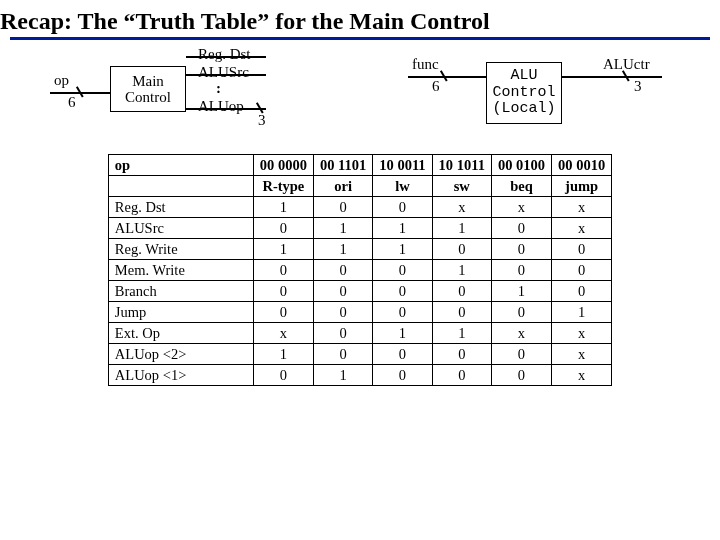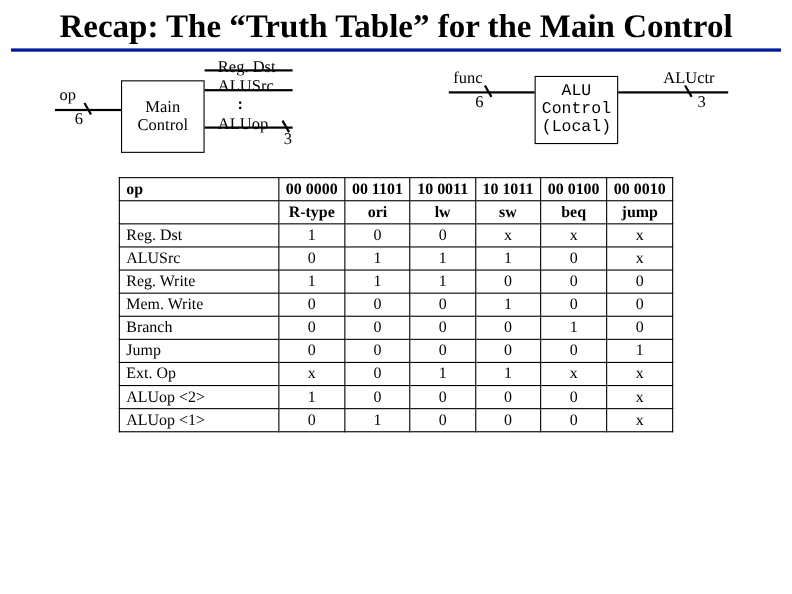--- a/index.html
+++ b/index.html
@@ -4,23 +4,23 @@
 <style>
   * { box-sizing: border-box; margin: 0; padding: 0; }
   body {
     width: 720px; height: 540px;
     font-family: "Times New Roman", serif;
     background: #fff;
     position: relative;
     overflow: hidden;
   }
   .title {
-    font-size: 30px;
+    font-size: 24px;
     font-weight: bold;
-    text-align: center;
+    text-align: left;
     padding-top: 8px;
   }
   .underline {
     height: 3px; background: #001a9a;
     margin: 2px 10px 0 10px;
   }
   .diagram {
     position: relative;
     height: 110px;
     margin-top: 4px;
@@ -66,21 +66,21 @@
 
 <div class="title">Recap: The “Truth Table” for the Main Control</div>
 <div class="underline"></div>
 
 <div class="diagram">
   <span class="lbl" style="left:54px; top:28px;">op</span>
   <div class="wire" style="left:50px; top:48px; width:60px;"></div>
   <div class="tick" style="left:74px; top:47px;"></div>
   <span class="lbl" style="left:68px; top:50px;">6</span>
 
-  <div class="box" style="left:110px; top:22px; width:76px; height:66px; white-space:pre-line;">Main
+  <div class="box" style="left:110px; top:22px; width:76px; height:46px; white-space:pre-line;">Main
 Control</div>
 
   <span class="lbl" style="left:198px; top:2px;">Reg. Dst</span>
   <div class="wire" style="left:186px; top:12px; width:80px;"></div>
   <span class="lbl" style="left:198px; top:20px;">ALUSrc</span>
   <div class="wire" style="left:186px; top:30px; width:80px;"></div>
   <span class="lbl" style="left:216px; top:36px; font-weight:bold;">:</span>
   <span class="lbl" style="left:198px; top:54px;">ALUop</span>
   <div class="wire" style="left:186px; top:64px; width:80px;"></div>
   <div class="tick" style="left:254px; top:63px;"></div>

